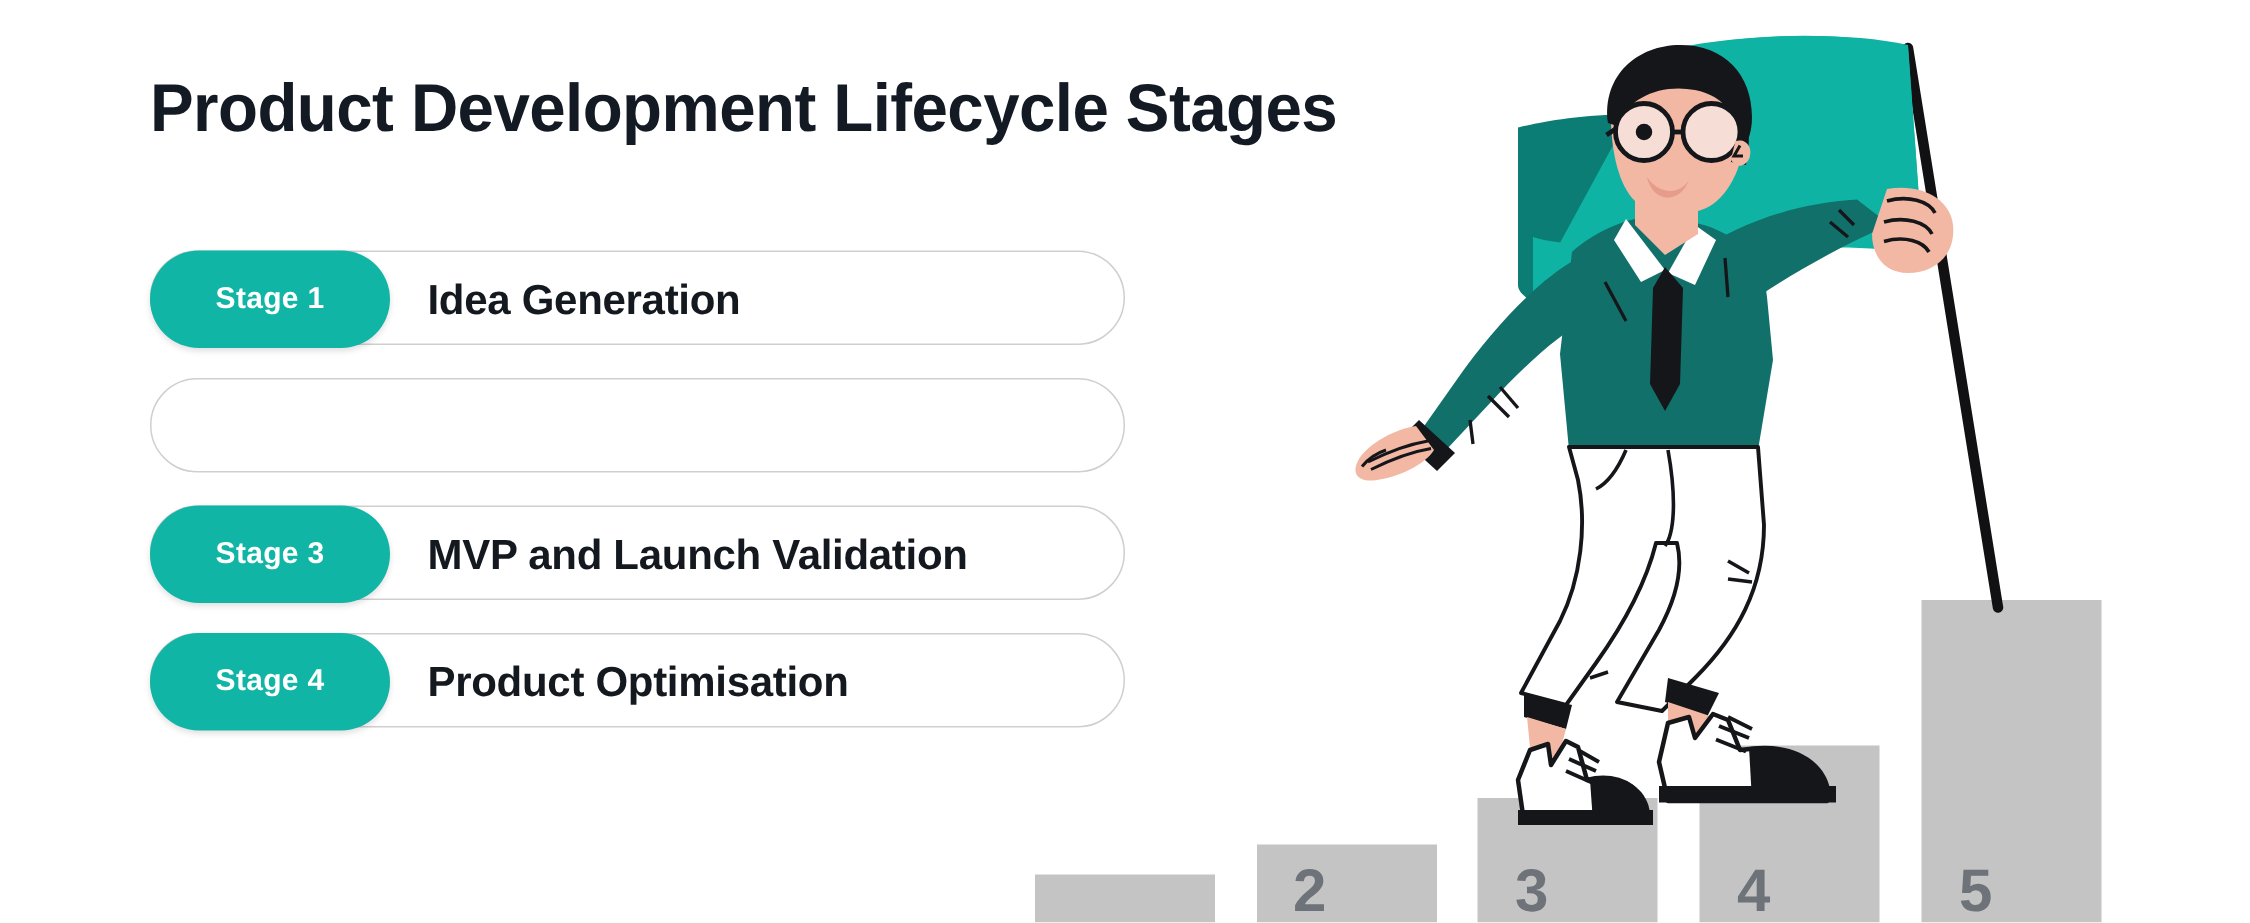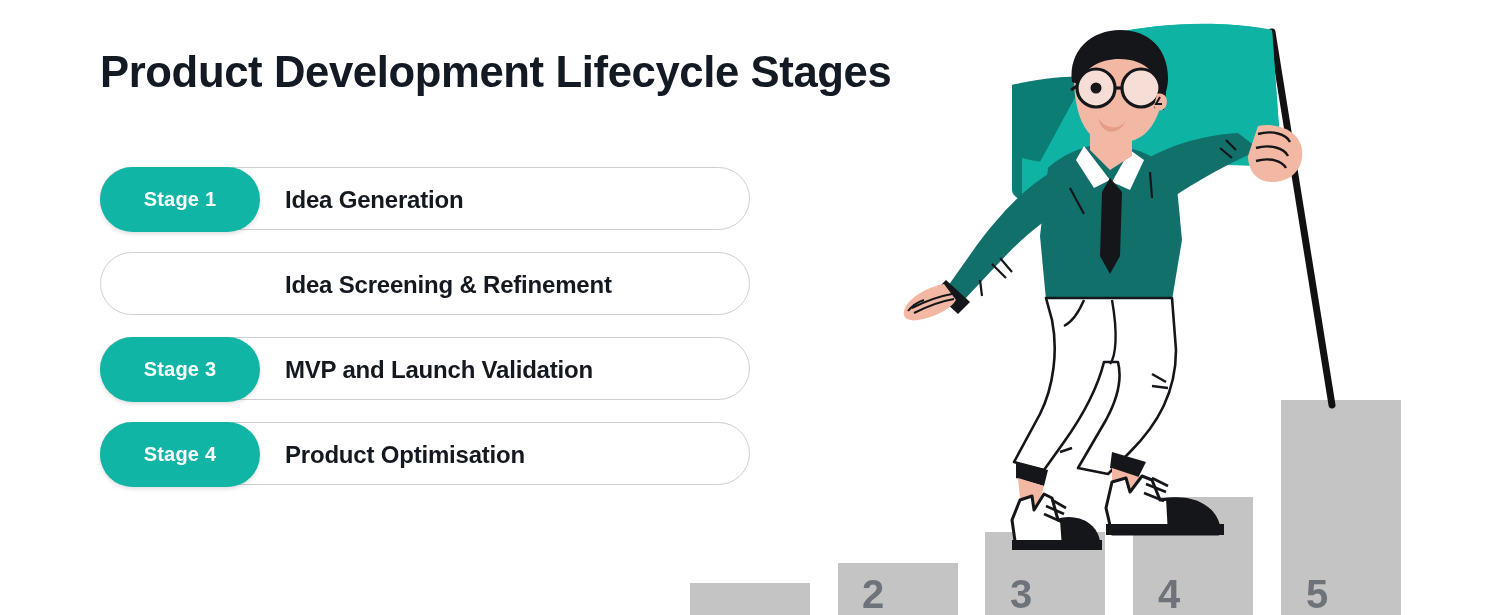--- a/index.html
+++ b/index.html
@@ -50,21 +50,21 @@
     color:#ffffff;
     font-size:20px;
     font-weight:bold;
     letter-spacing:0.2px;
     white-space:pre;
   }
   .stage-label{
     position:absolute;left:185px;top:0;
     height:65px;
     display:flex;align-items:center;
-    font-size:24px;
+    font-size:28px;
     font-weight:bold;
     color:#14181f;
     white-space:nowrap;
     letter-spacing:-0.2px;
   }
 
   
   .art{position:absolute;left:660px;top:0;width:840px;height:615px;}
   .art svg{display:block;}
 
@@ -86,21 +86,20 @@
   <div class="stage-list">
 
     <div class="stage-row">
       <div class="stage-shell"></div>
       <div class="stage-badge">Stage 1</div>
       <div class="stage-label">Idea Generation</div>
     </div>
 
     <div class="stage-row">
       <div class="stage-shell"></div>
-      <div class="stage-label">Idea Screening &amp; Refinement</div>
     </div>
 
     <div class="stage-row">
       <div class="stage-shell"></div>
       <div class="stage-badge">Stage 3</div>
       <div class="stage-label">MVP and Launch Validation</div>
     </div>
 
     <div class="stage-row">
       <div class="stage-shell"></div>

